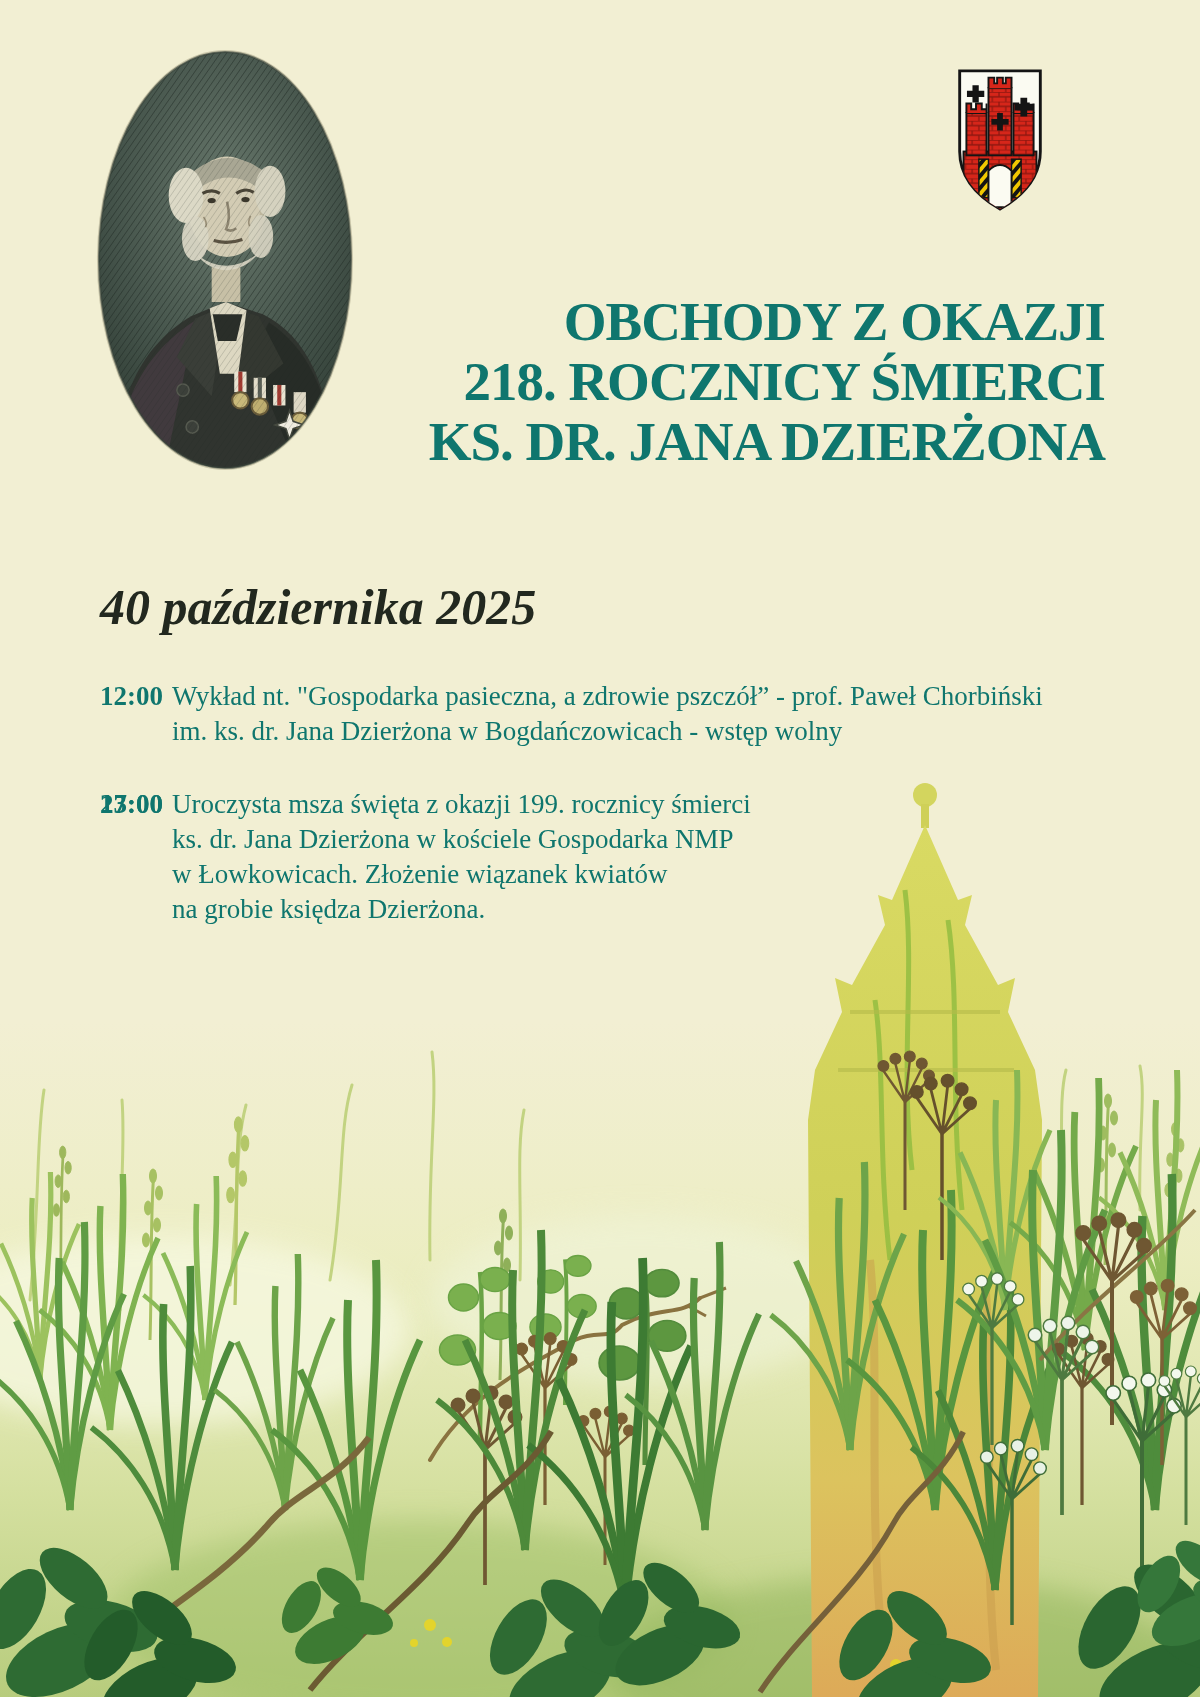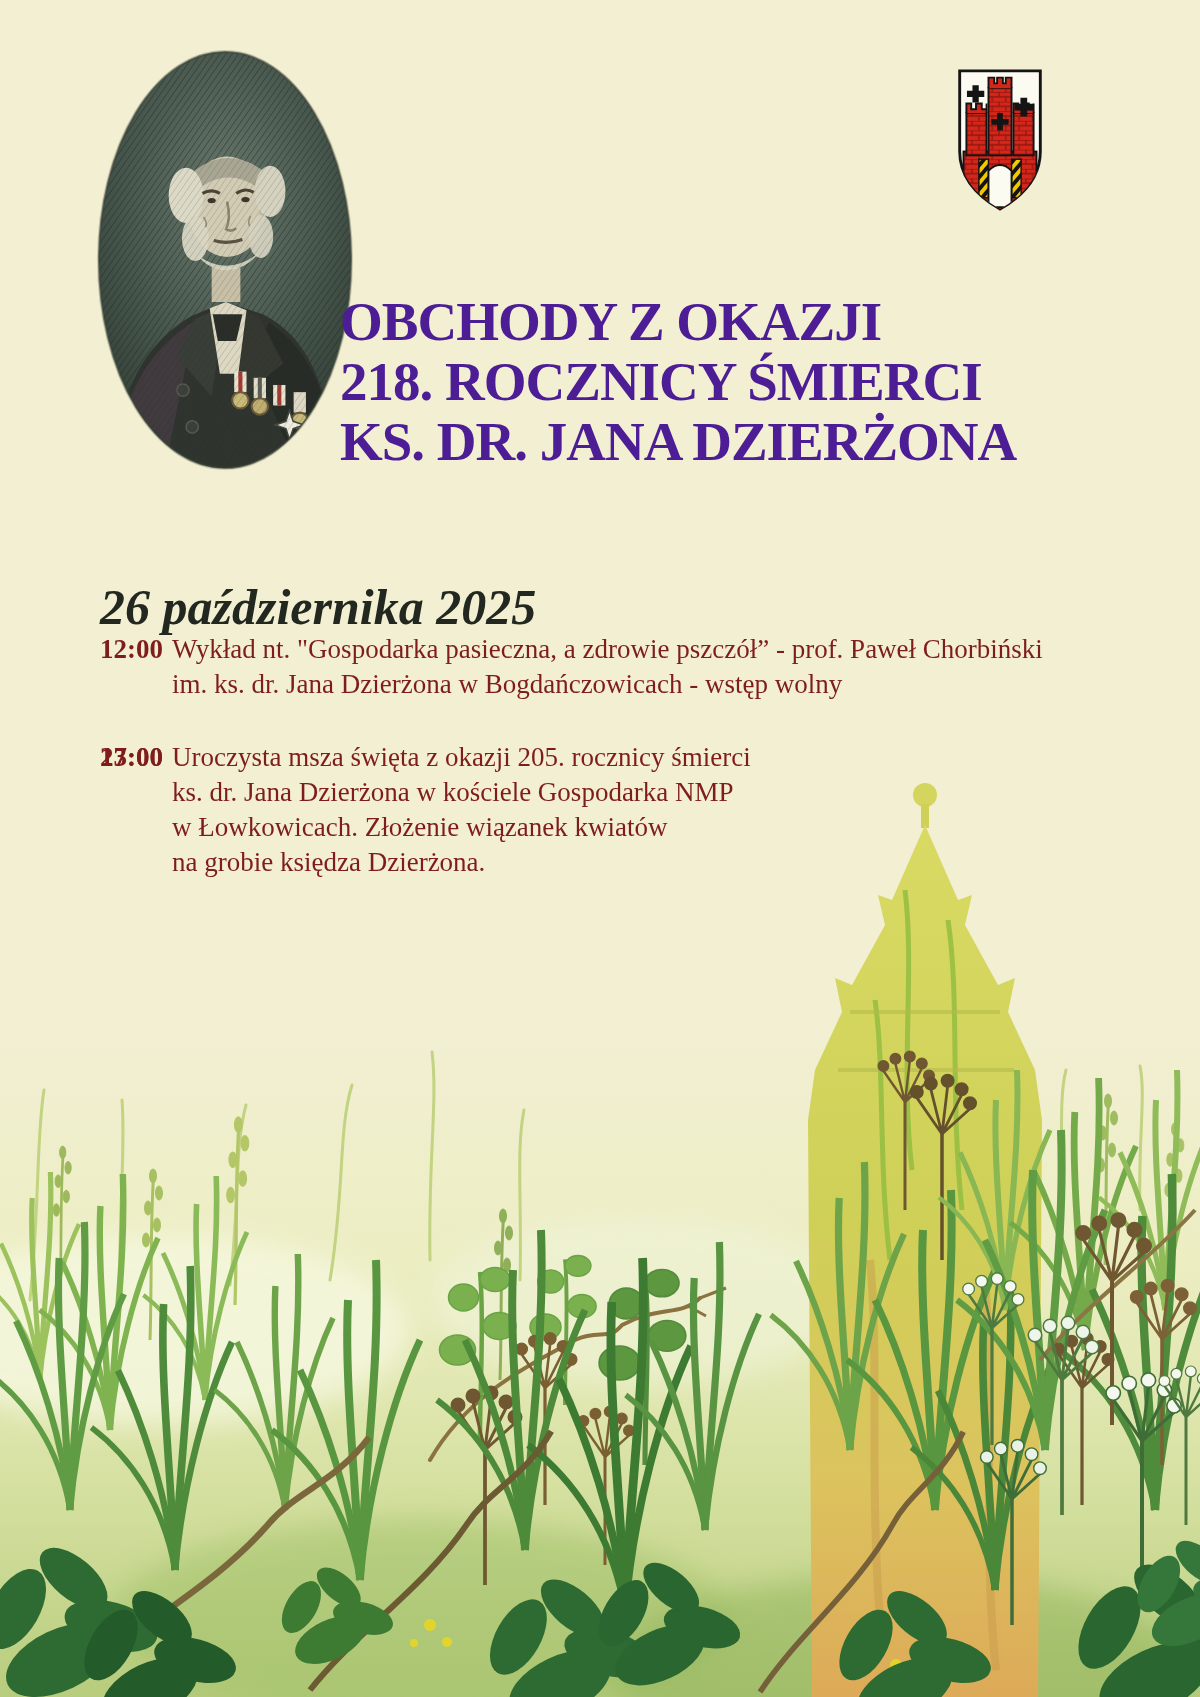--- a/index.html
+++ b/index.html
@@ -8,30 +8,30 @@
     position:relative;width:1200px;height:1697px;margin:0 auto;
     background:#f2efd3;overflow:hidden;
   }
   
   .portrait{position:absolute;left:95px;top:50px;width:260px;height:420px;}
   
   .crest{position:absolute;left:952px;top:62px;width:96px;height:156px;}
   
   .title{
     position:absolute;left:340px;top:292px;width:765px;
-    text-align:left;color:#4c1d95;font-weight:bold;
+    text-align:right;color:#0f766e;font-weight:bold;
     font-size:55px;line-height:60px;letter-spacing:-1px;
   }
   
   .date{
     position:absolute;left:100px;top:578px;
     font-size:50px;font-weight:bold;font-style:italic;color:#22281f;
   }
   
-  .schedule{position:absolute;left:100px;top:632px;width:960px;color:#7f1d1d;}
+  .schedule{position:absolute;left:100px;top:679px;width:960px;color:#0f766e;}
   .entry{position:relative;padding-left:72px;font-size:27px;line-height:35px;margin-bottom:38px;}
   .entry .time{position:absolute;left:0;top:0;font-weight:bold;}
   
   .meadow{position:absolute;left:0;top:740px;width:1200px;height:957px;}
 </style>
 </head>
 <body>
 
 <div class="poster">
 
@@ -143,34 +143,34 @@
       <path d="M38,150 L38,112 Q50,100 62,112 L62,150 Z" fill="#fbfbf2" stroke="#141414" stroke-width="2"></path>
     </g>
   </svg>
 
   <div class="title">
     <div>OBCHODY Z OKAZJI</div>
     <div>218. ROCZNICY ŚMIERCI</div>
     <div>KS. DR. JANA DZIERŻONA</div>
   </div>
 
-  <div class="date">26 października 2025</div>
+  <div class="date">40 października 2025</div>
 
   <div class="schedule">
     <div class="entry">
       <span class="time">12:00</span>
       <div>Wykład nt. "Gospodarka pasieczna, a zdrowie pszczół” - prof. Paweł Chorbiński</div>
       <div>im. ks. dr. Jana Dzierżona w Bogdańczowicach - wstęp wolny</div>
     </div>
     <div class="entry">
       <span class="time">23:00</span>
     </div>
     <div class="entry">
       <span class="time">17:00</span>
-      <div>Uroczysta msza święta z okazji 205. rocznicy śmierci</div>
+      <div>Uroczysta msza święta z okazji 199. rocznicy śmierci</div>
       <div>ks. dr. Jana Dzierżona w kościele Gospodarka NMP</div>
       <div>w Łowkowicach. Złożenie wiązanek kwiatów</div>
       <div>na grobie księdza Dzierżona.</div>
     </div>
   </div>
 
   <svg class="meadow" viewBox="0 0 1200 957" aria-hidden="true">
     <defs>
       <linearGradient id="washGrad" x1="0" y1="0" x2="0" y2="1">
         <stop offset="0" stop-color="#e9edbc" stop-opacity="0"></stop>

